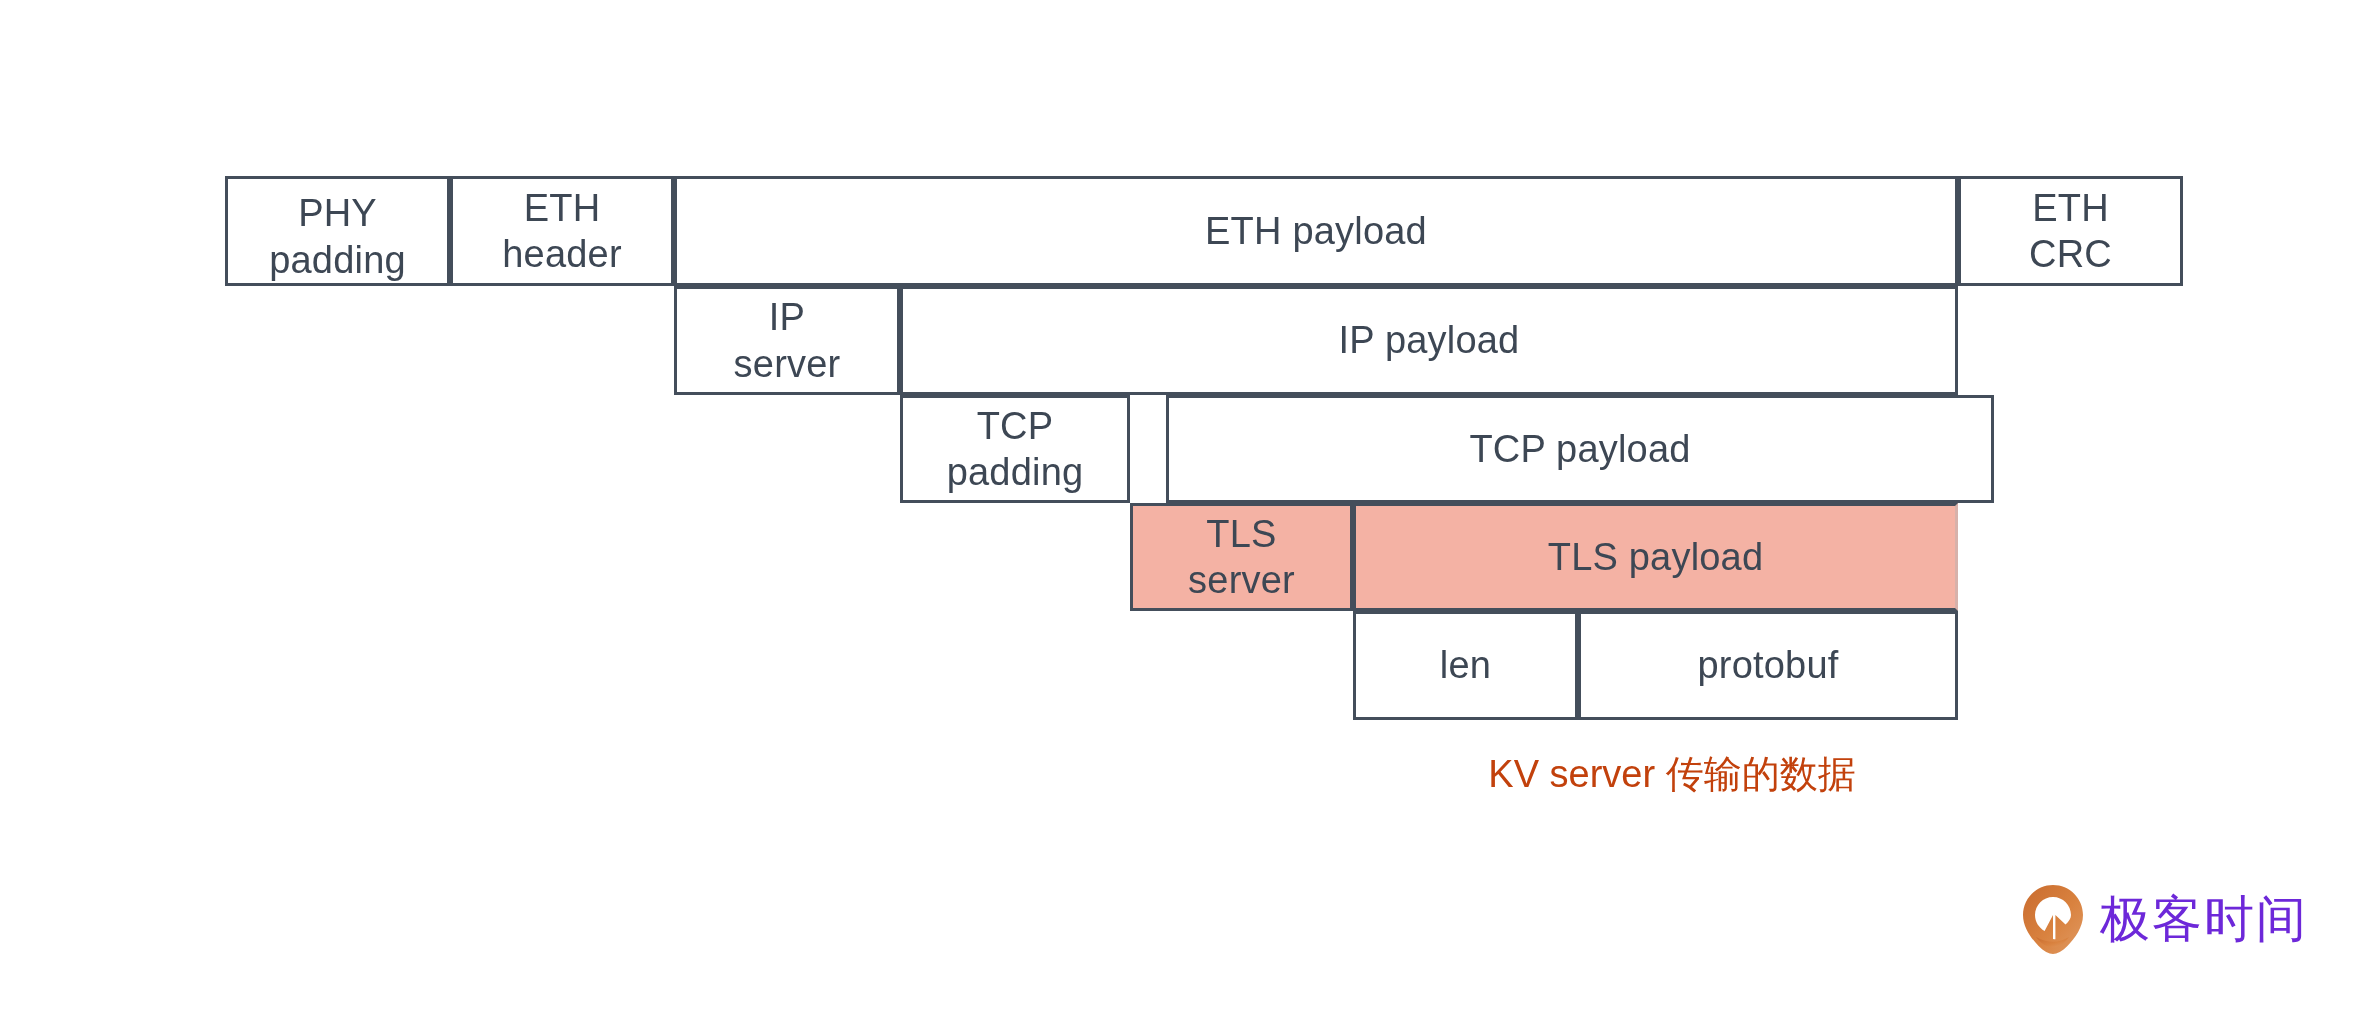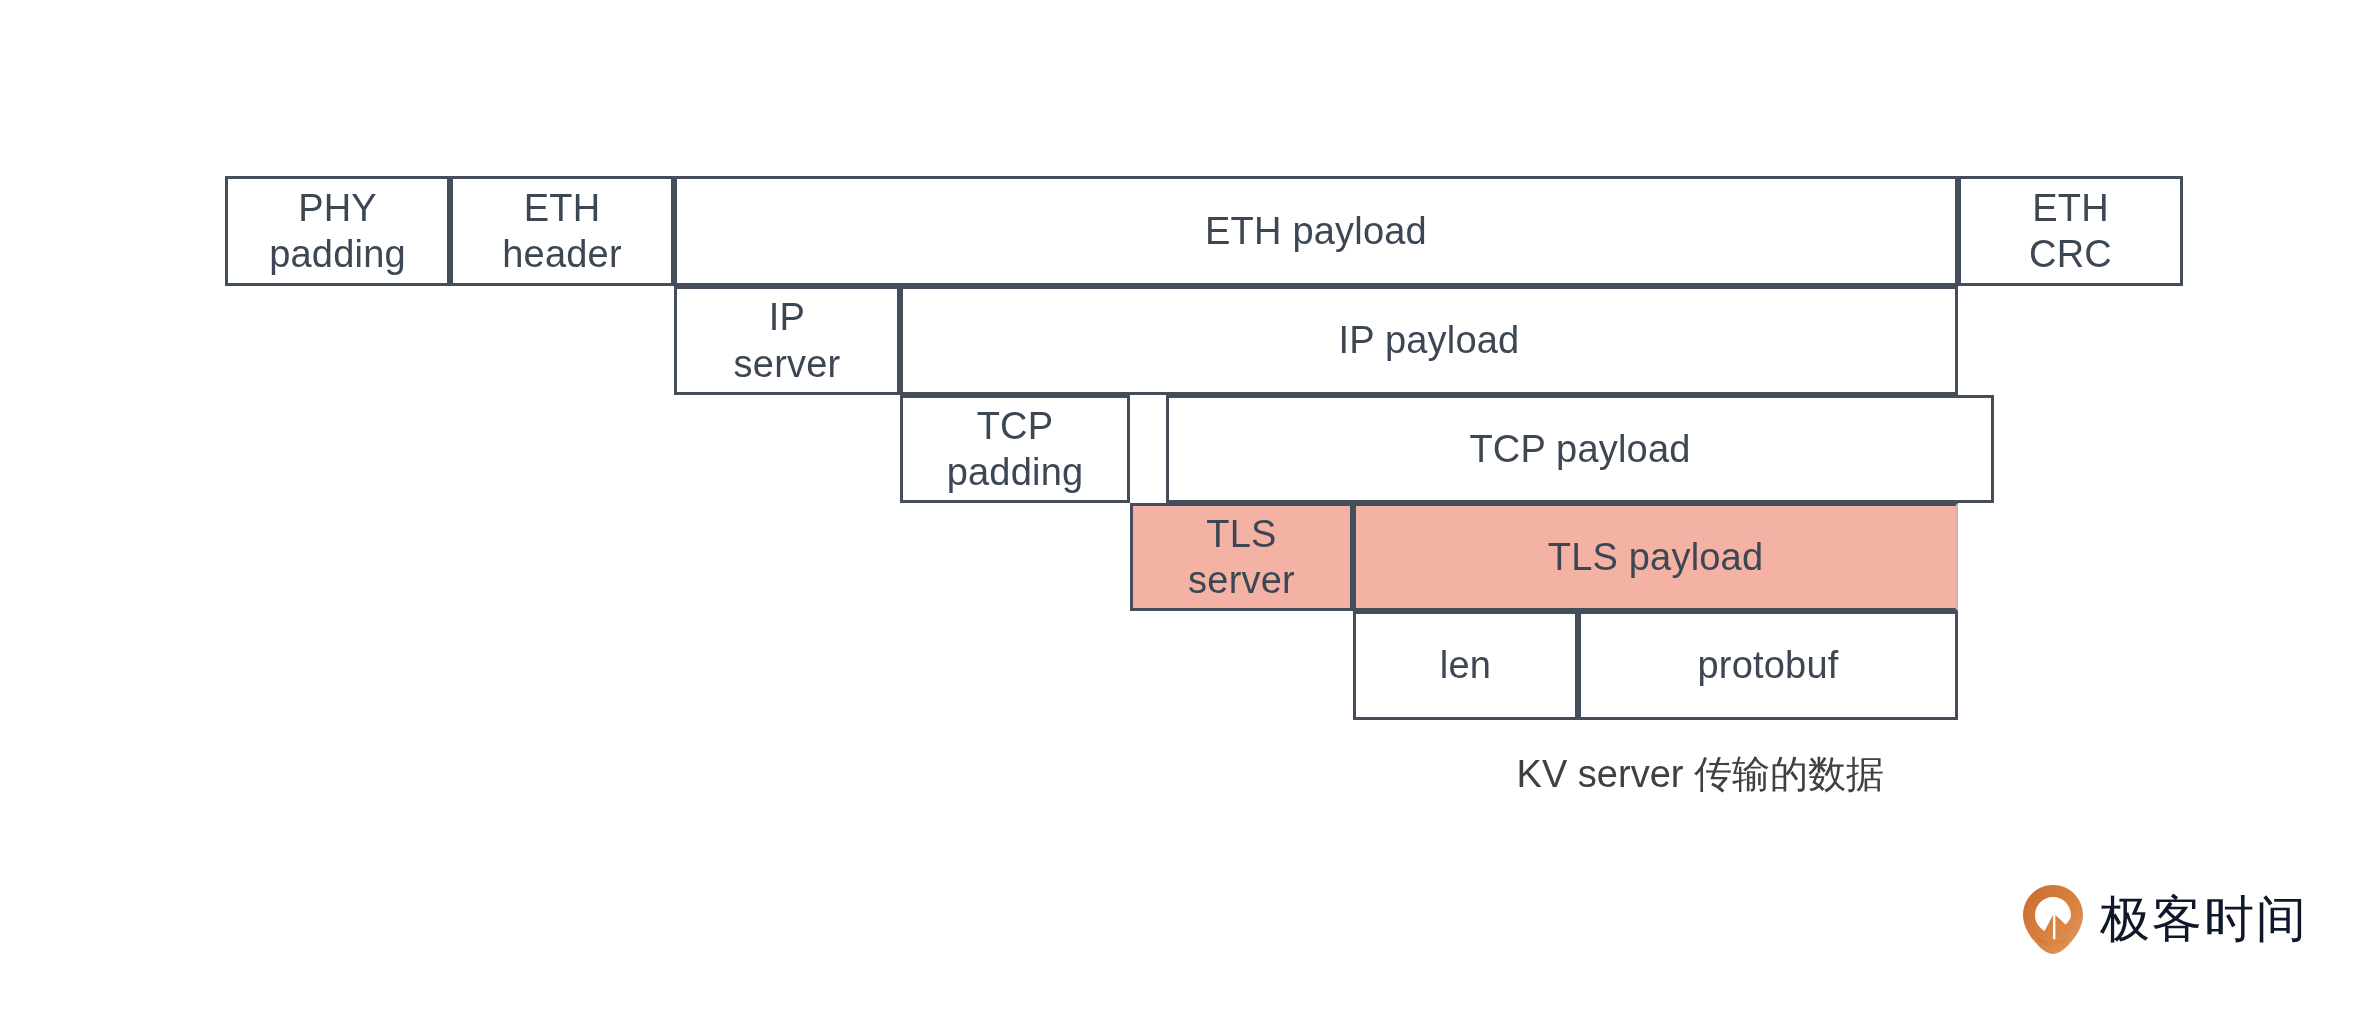--- a/index.html
+++ b/index.html
@@ -49,53 +49,53 @@
     border-right-color: #d7b1aa;
   }
 
   .box-label {
     display: block;
     white-space: pre-line;
   }
 
   #caption {
     position: absolute;
-    color: #404040;
+    color: #c2410c;
     font-size: 38px;
     line-height: 1.2;
     white-space: nowrap;
-    text-align: right;
+    text-align: center;
   }
 
   
   #logo {
     position: absolute;
     display: flex;
     align-items: center;
     gap: 16px;
   }
   #logo-mark {
     width: 62px;
     height: 70px;
     flex: 0 0 auto;
   }
   #logo-text {
-    color: #0f172a;
+    color: #6d28d9;
     font-size: 50px;
     line-height: 1;
     letter-spacing: 2px;
     font-family: "DejaVu Sans", "Liberation Sans", sans-serif;
     white-space: nowrap;
   }
 </style>
 </head>
 <body>
 
 <div id="canvas">
-    <div class="pkt-box" style="left: 225px; top: 176px; width: 225px; height: 110px;"><span class="box-label">PHY
+    <div class="pkt-box" style="left: 225px; top: 176px; width: 225px; height: 110px; align-items: flex-end;"><span class="box-label">PHY
 padding</span></div>
     <div class="pkt-box" style="left: 450px; top: 176px; width: 224px; height: 110px;"><span class="box-label">ETH
 header</span></div>
     <div class="pkt-box" style="left: 674px; top: 176px; width: 1284px; height: 110px;"><span class="box-label">ETH payload</span></div>
     <div class="pkt-box" style="left: 1958px; top: 176px; width: 225px; height: 110px;"><span class="box-label">ETH
 CRC</span></div>
     <div class="pkt-box" style="left: 674px; top: 286px; width: 226px; height: 109px;"><span class="box-label">IP
 server</span></div>
     <div class="pkt-box" style="left: 900px; top: 286px; width: 1058px; height: 109px; text-align: right;"><span class="box-label">IP payload</span></div>
     <div class="pkt-box" style="left: 900px; top: 395px; width: 230px; height: 108px;"><span class="box-label">TCP

